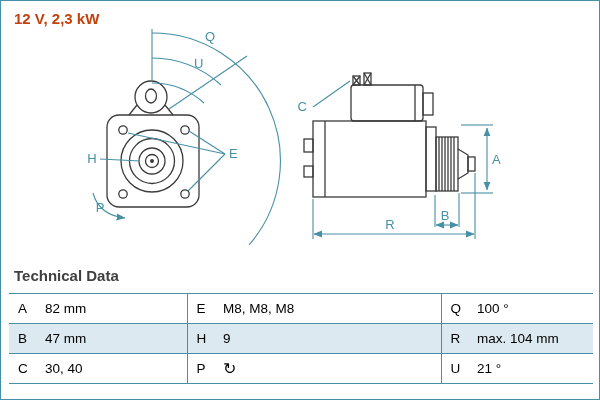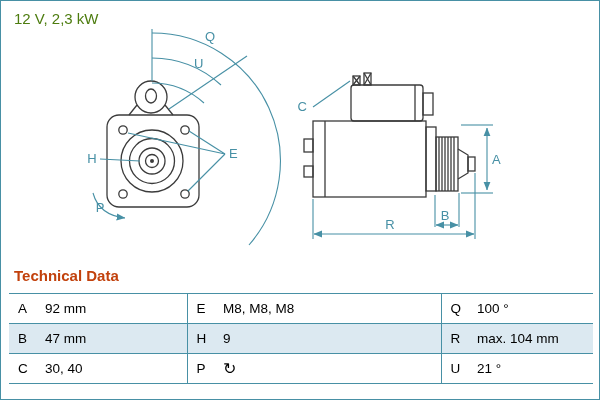--- a/index.html
+++ b/index.html
@@ -4,29 +4,29 @@
 <style>
   :root{
     --accent:#4790a5;
     --line:#3b3b3b;
     --row-alt:#dce9f1;
   }
   *{box-sizing:border-box}
   body{margin:0;background:#fff;font-family:"Liberation Sans",sans-serif}
   .page{position:relative;width:600px;height:400px;background:#fff;
         border:1px solid var(--accent);overflow:hidden}
-  .title{position:absolute;top:9px;left:13px;font-size:15px;font-weight:400;color:#4d7c0f}
+  .title{position:absolute;top:9px;left:13px;font-size:15px;font-weight:700;color:#c2410c}
   .drawing{position:absolute;top:20px;left:0;width:600px;height:244px}
   svg .draw line,svg .draw rect,svg .draw circle,svg .draw ellipse,svg .draw path{
     fill:none;stroke:var(--line);stroke-width:1.3}
   svg .draw .dot{fill:var(--line);stroke:none}
   svg .dim line,svg .dim path{stroke:var(--accent);stroke-width:1.1;fill:none}
   svg .lbl{fill:var(--accent);font-size:13px;font-family:"Liberation Sans",sans-serif}
   .dim-fill{fill:var(--accent)}
-  .td-heading{position:absolute;top:266px;left:13px;font-size:15px;font-weight:700;color:#c2410c}
+  .td-heading{position:absolute;top:266px;left:13px;font-size:15px;font-weight:700;color:#404040}
   table.specs{position:absolute;top:292px;left:8px;width:584px;border-collapse:collapse;
         table-layout:fixed;font-size:13.5px;color:#000}
   table.specs td{height:30px;padding:0 6px;vertical-align:middle;
         border-bottom:1px solid var(--accent)}
   table.specs tr:first-child td{border-top:1px solid var(--accent)}
   table.specs tr:nth-child(2){background:var(--row-alt)}
   table.specs td.sep{border-left:1px solid var(--accent)}
   table.specs td.k{padding-left:9px}
   .rot{font-size:16px;line-height:1}
 </style>
@@ -137,21 +137,21 @@
       <col style="width:30px">
         <col style="width:148px">
       <col style="width:30px">
         <col style="width:224px">
       <col style="width:30px">
         <col style="width:122px">
     </colgroup>
     <tbody>
       <tr>
         <td class="k">A</td>
-        <td class="v">92 mm</td>
+        <td class="v">82 mm</td>
         <td class="k sep">E</td>
         <td class="v">M8, M8, M8</td>
         <td class="k sep">Q</td>
         <td class="v">100 °</td>
       </tr>
       <tr>
         <td class="k">B</td>
         <td class="v">47 mm</td>
         <td class="k sep">H</td>
         <td class="v">9</td>

